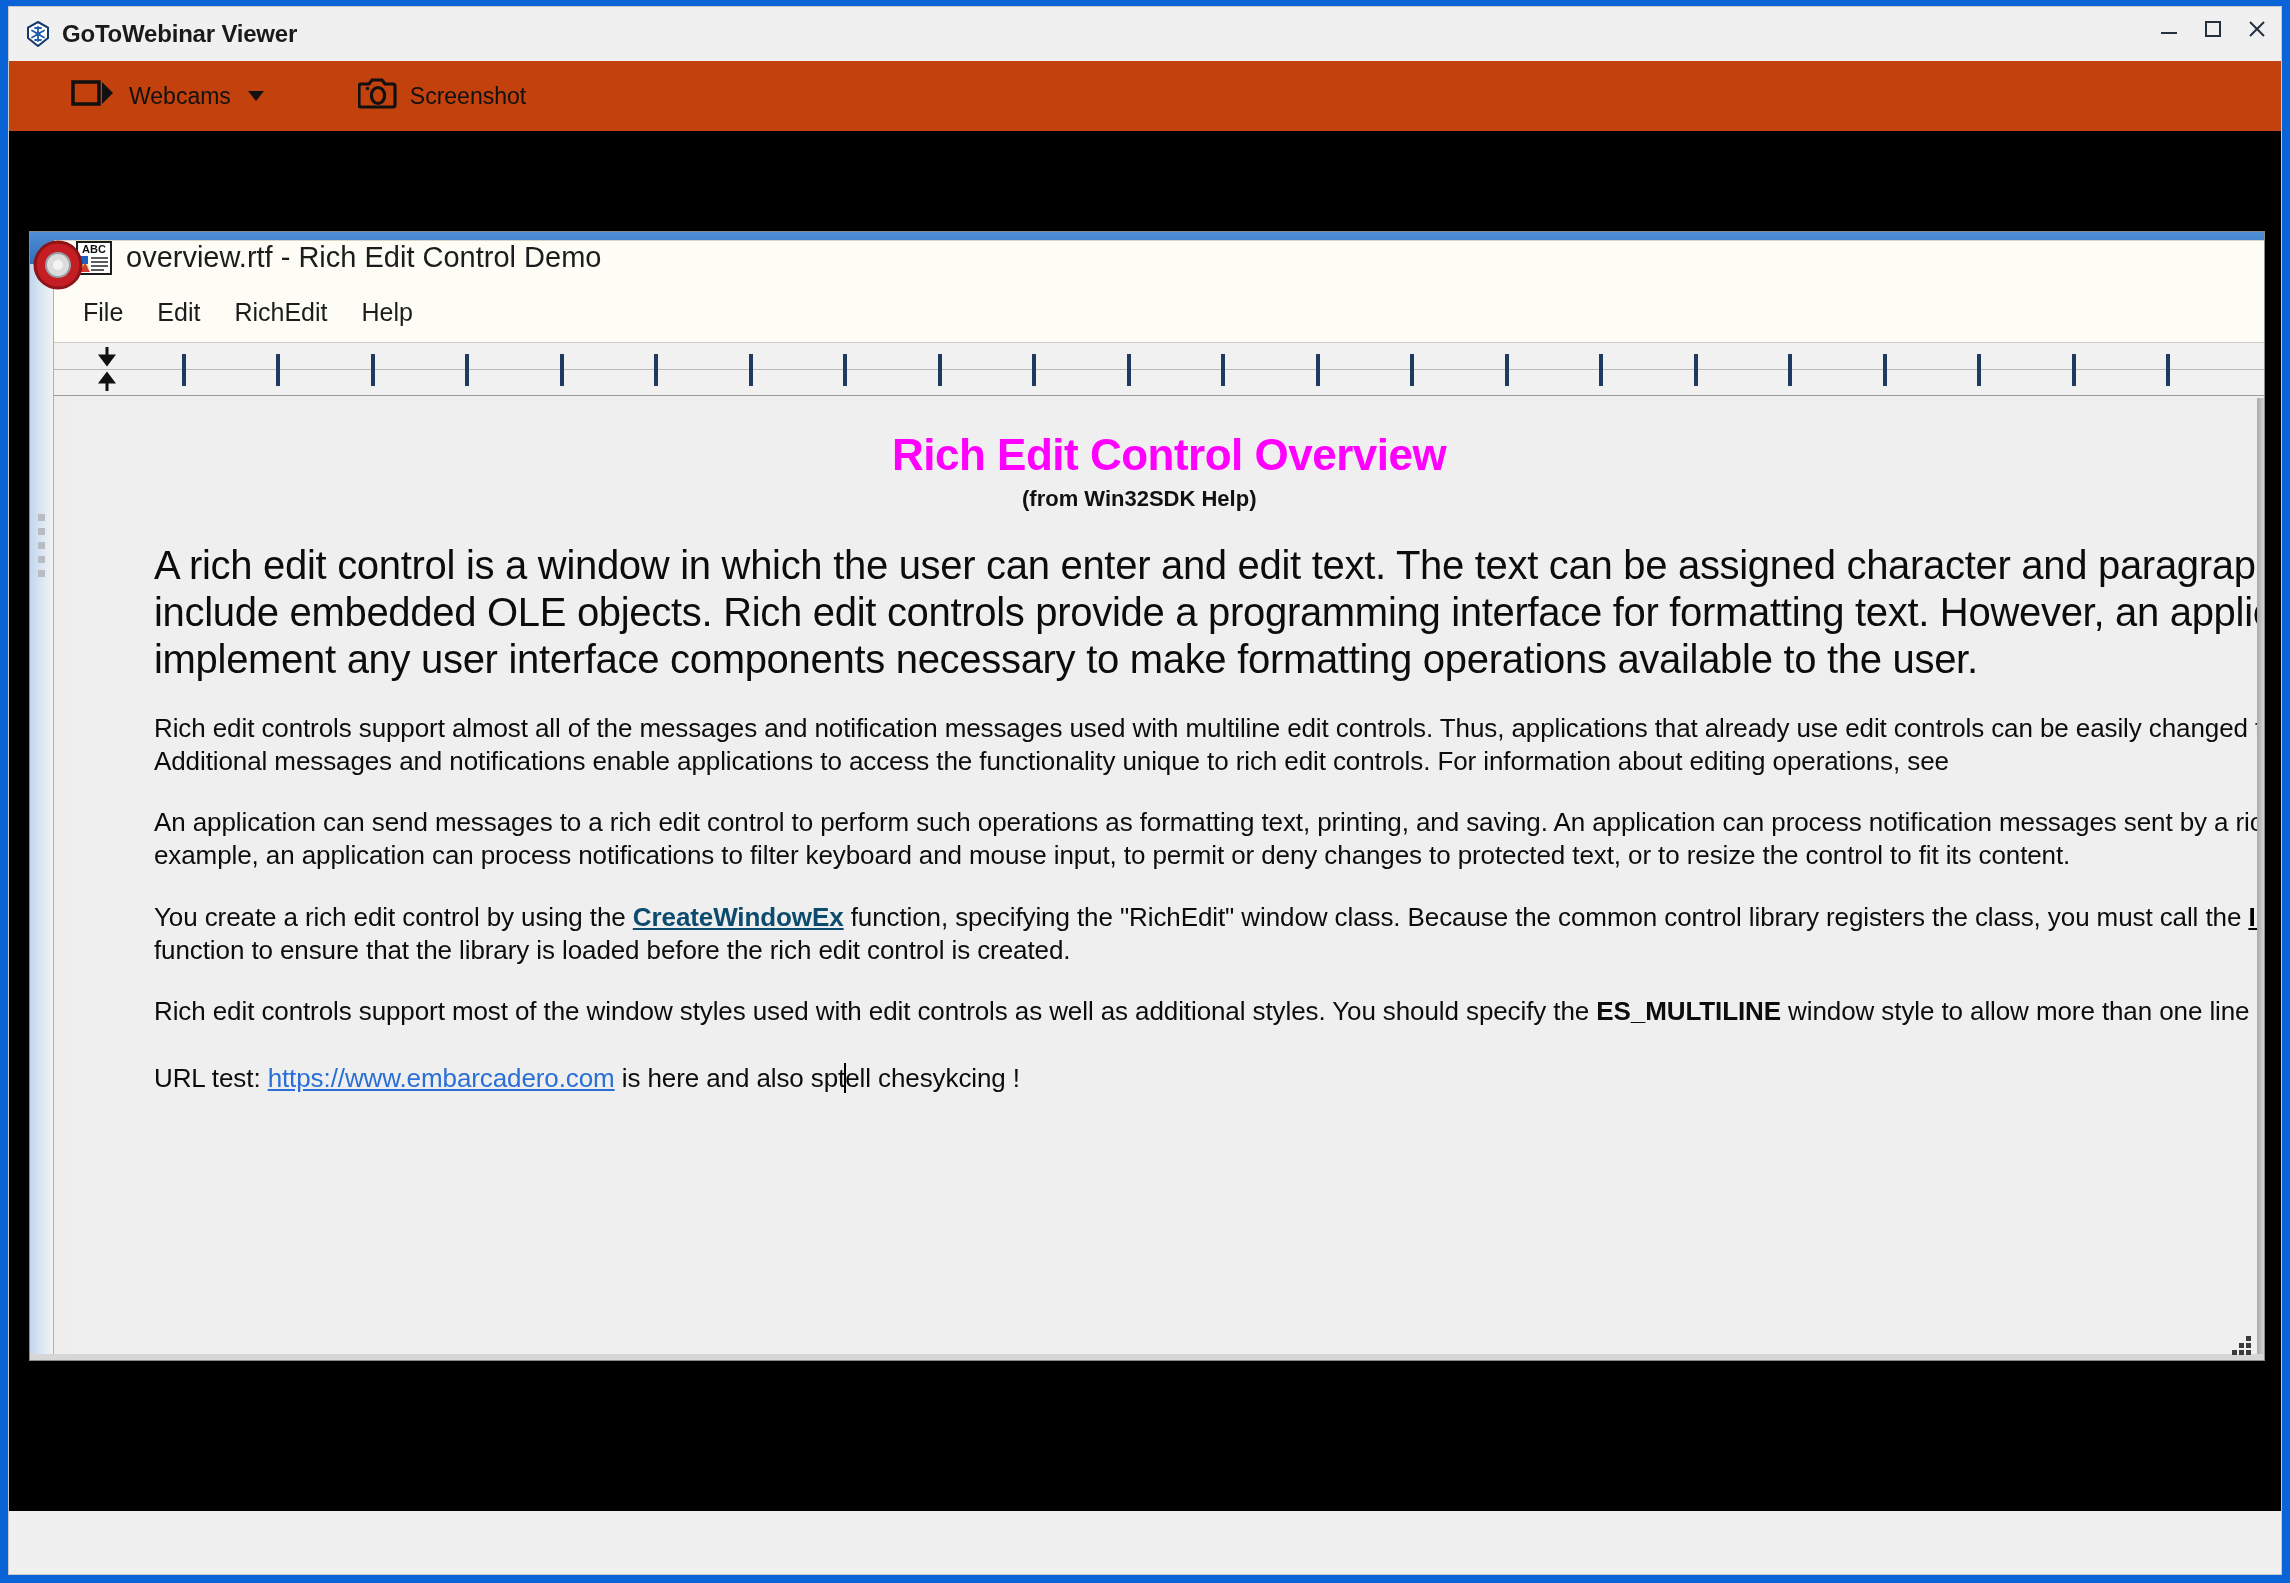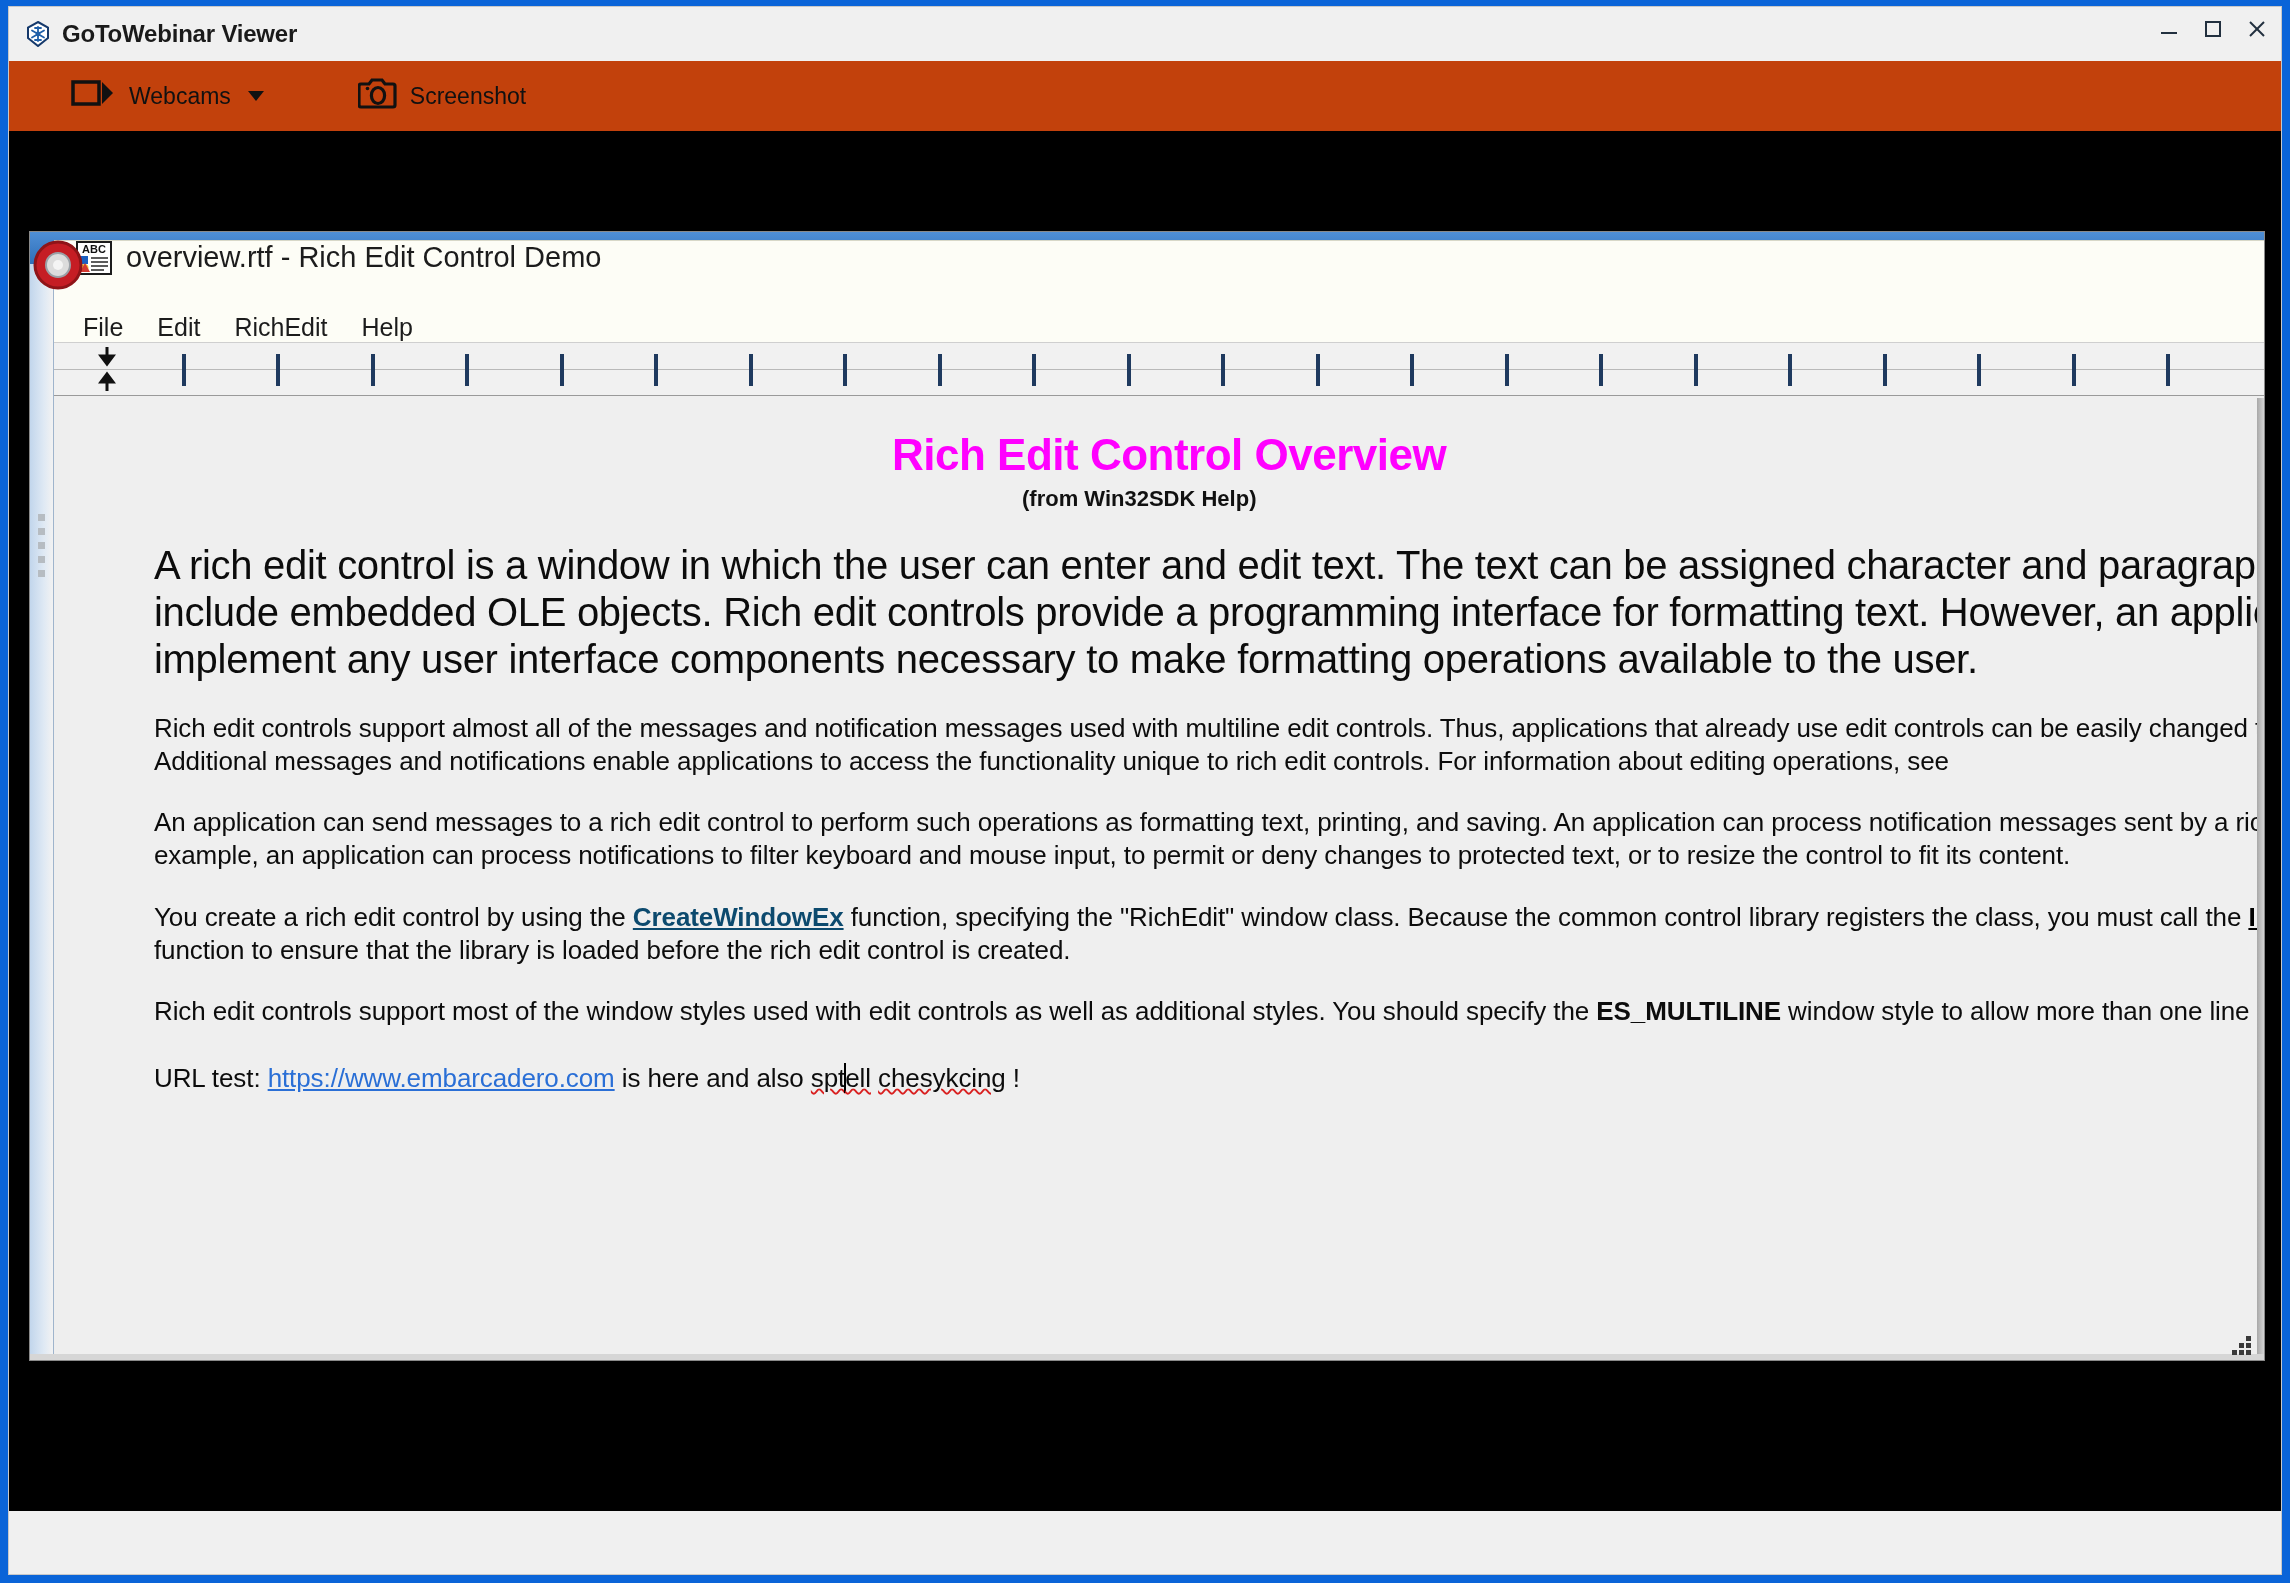--- a/index.html
+++ b/index.html
@@ -115,21 +115,21 @@
   
   #red-knob {
     position: absolute; left: 2px; top: 6px;
     width: 52px; height: 54px; z-index: 6;
   }
 
   #rich-menubar {
     position: absolute; left: 24px; top: 66px;
     width: calc(100% - 24px); height: 44px;
     background: #fdfdf6;
-    display: flex; align-items: flex-end;
+    display: flex; align-items: flex-start;
     font-size: 25px; color: #1c1c1c;
   }
   .menu-item { padding: 0 7px; margin-left: 20px; }
   #menu-file { margin-left: 22px; }
 
   
   #rich-leftstrip {
     position: absolute; left: 0; top: 32px; width: 24px; bottom: 0;
     background: linear-gradient(90deg,#c2d6ec,#dfe9f4 60%,#f2f2f2);
     border-right: 1px solid #9fb4cc;
@@ -210,21 +210,20 @@
   }
   .b { font-weight: bold; }
   .fn-link {
     color: #0c4a6e; font-weight: bold; text-decoration: underline;
   }
   .fn-bold-u { color: #000; font-weight: bold; text-decoration: underline; }
   .url {
     color: #2a6fd6; text-decoration: underline;
   }
   .misspelled {
-    text-decoration: underline;
     text-decoration-style: wavy;
     text-decoration-color: #d92020;
     text-decoration-thickness: 2px;
     text-align: right;
   }
   
   #text-caret {
     display: inline-block;
     width: 2px; height: 30px;
     background: #000;

